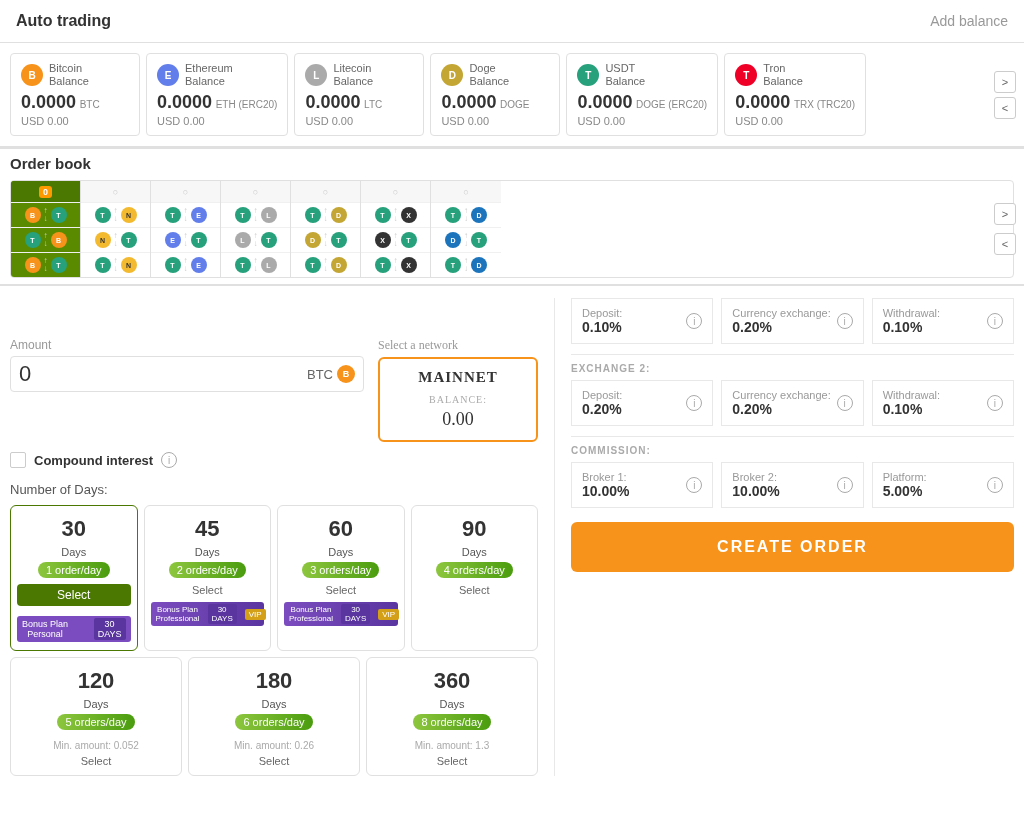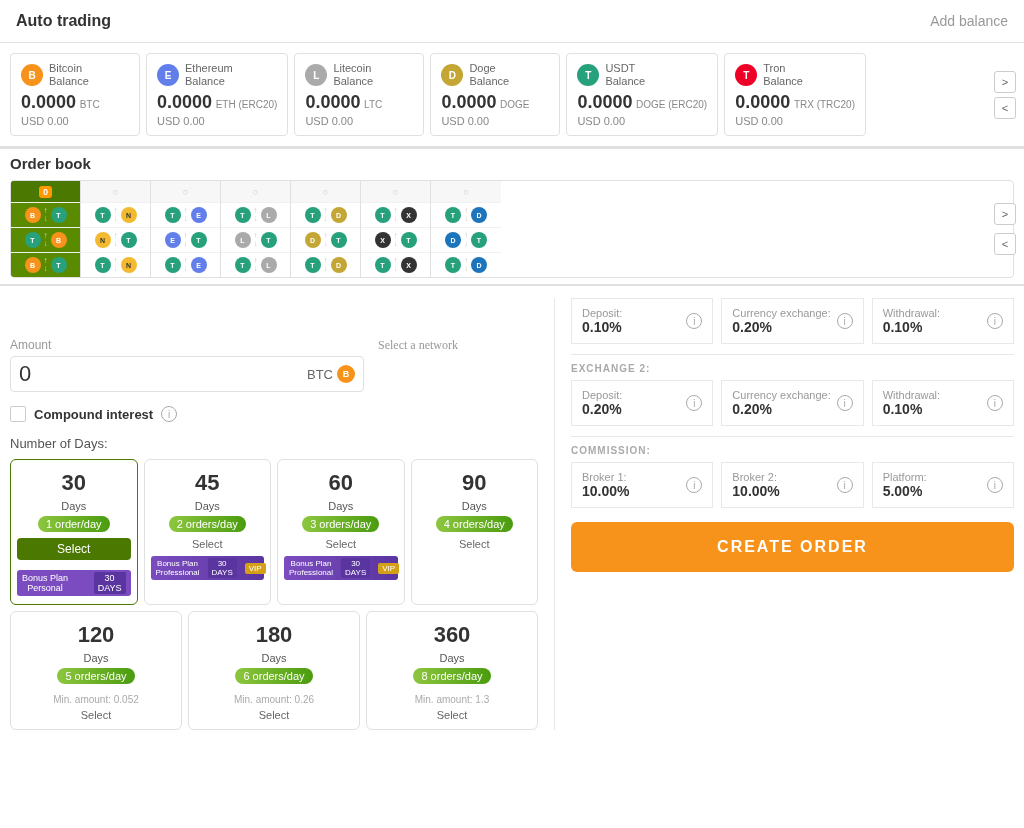--- a/index.html
+++ b/index.html
@@ -419,20 +419,25 @@
           <div class="amount-input-row">
             <input class="amount-input" type="text" value="0" style="">
             <div class="amount-suffix">
               <span>BTC</span>
               <span class="btc-badge">B</span>
             </div>
           </div>
         </div>
         <div class="network-section">
           <div class="field-label">Select a network</div>
+          <div class="network-box">
+            <div class="network-name">MAINNET</div>
+            <div class="network-balance-label">BALANCE:</div>
+            <div class="network-balance-val">0.00</div>
+          </div>
         </div>
       </div>
 
       <div class="compound-row">
         <div class="checkbox-box"></div>
         <span class="compound-label">Compound interest</span>
         <span class="info-icon">i</span>
       </div>
 
       <div class="days-label">Number of Days:</div>

